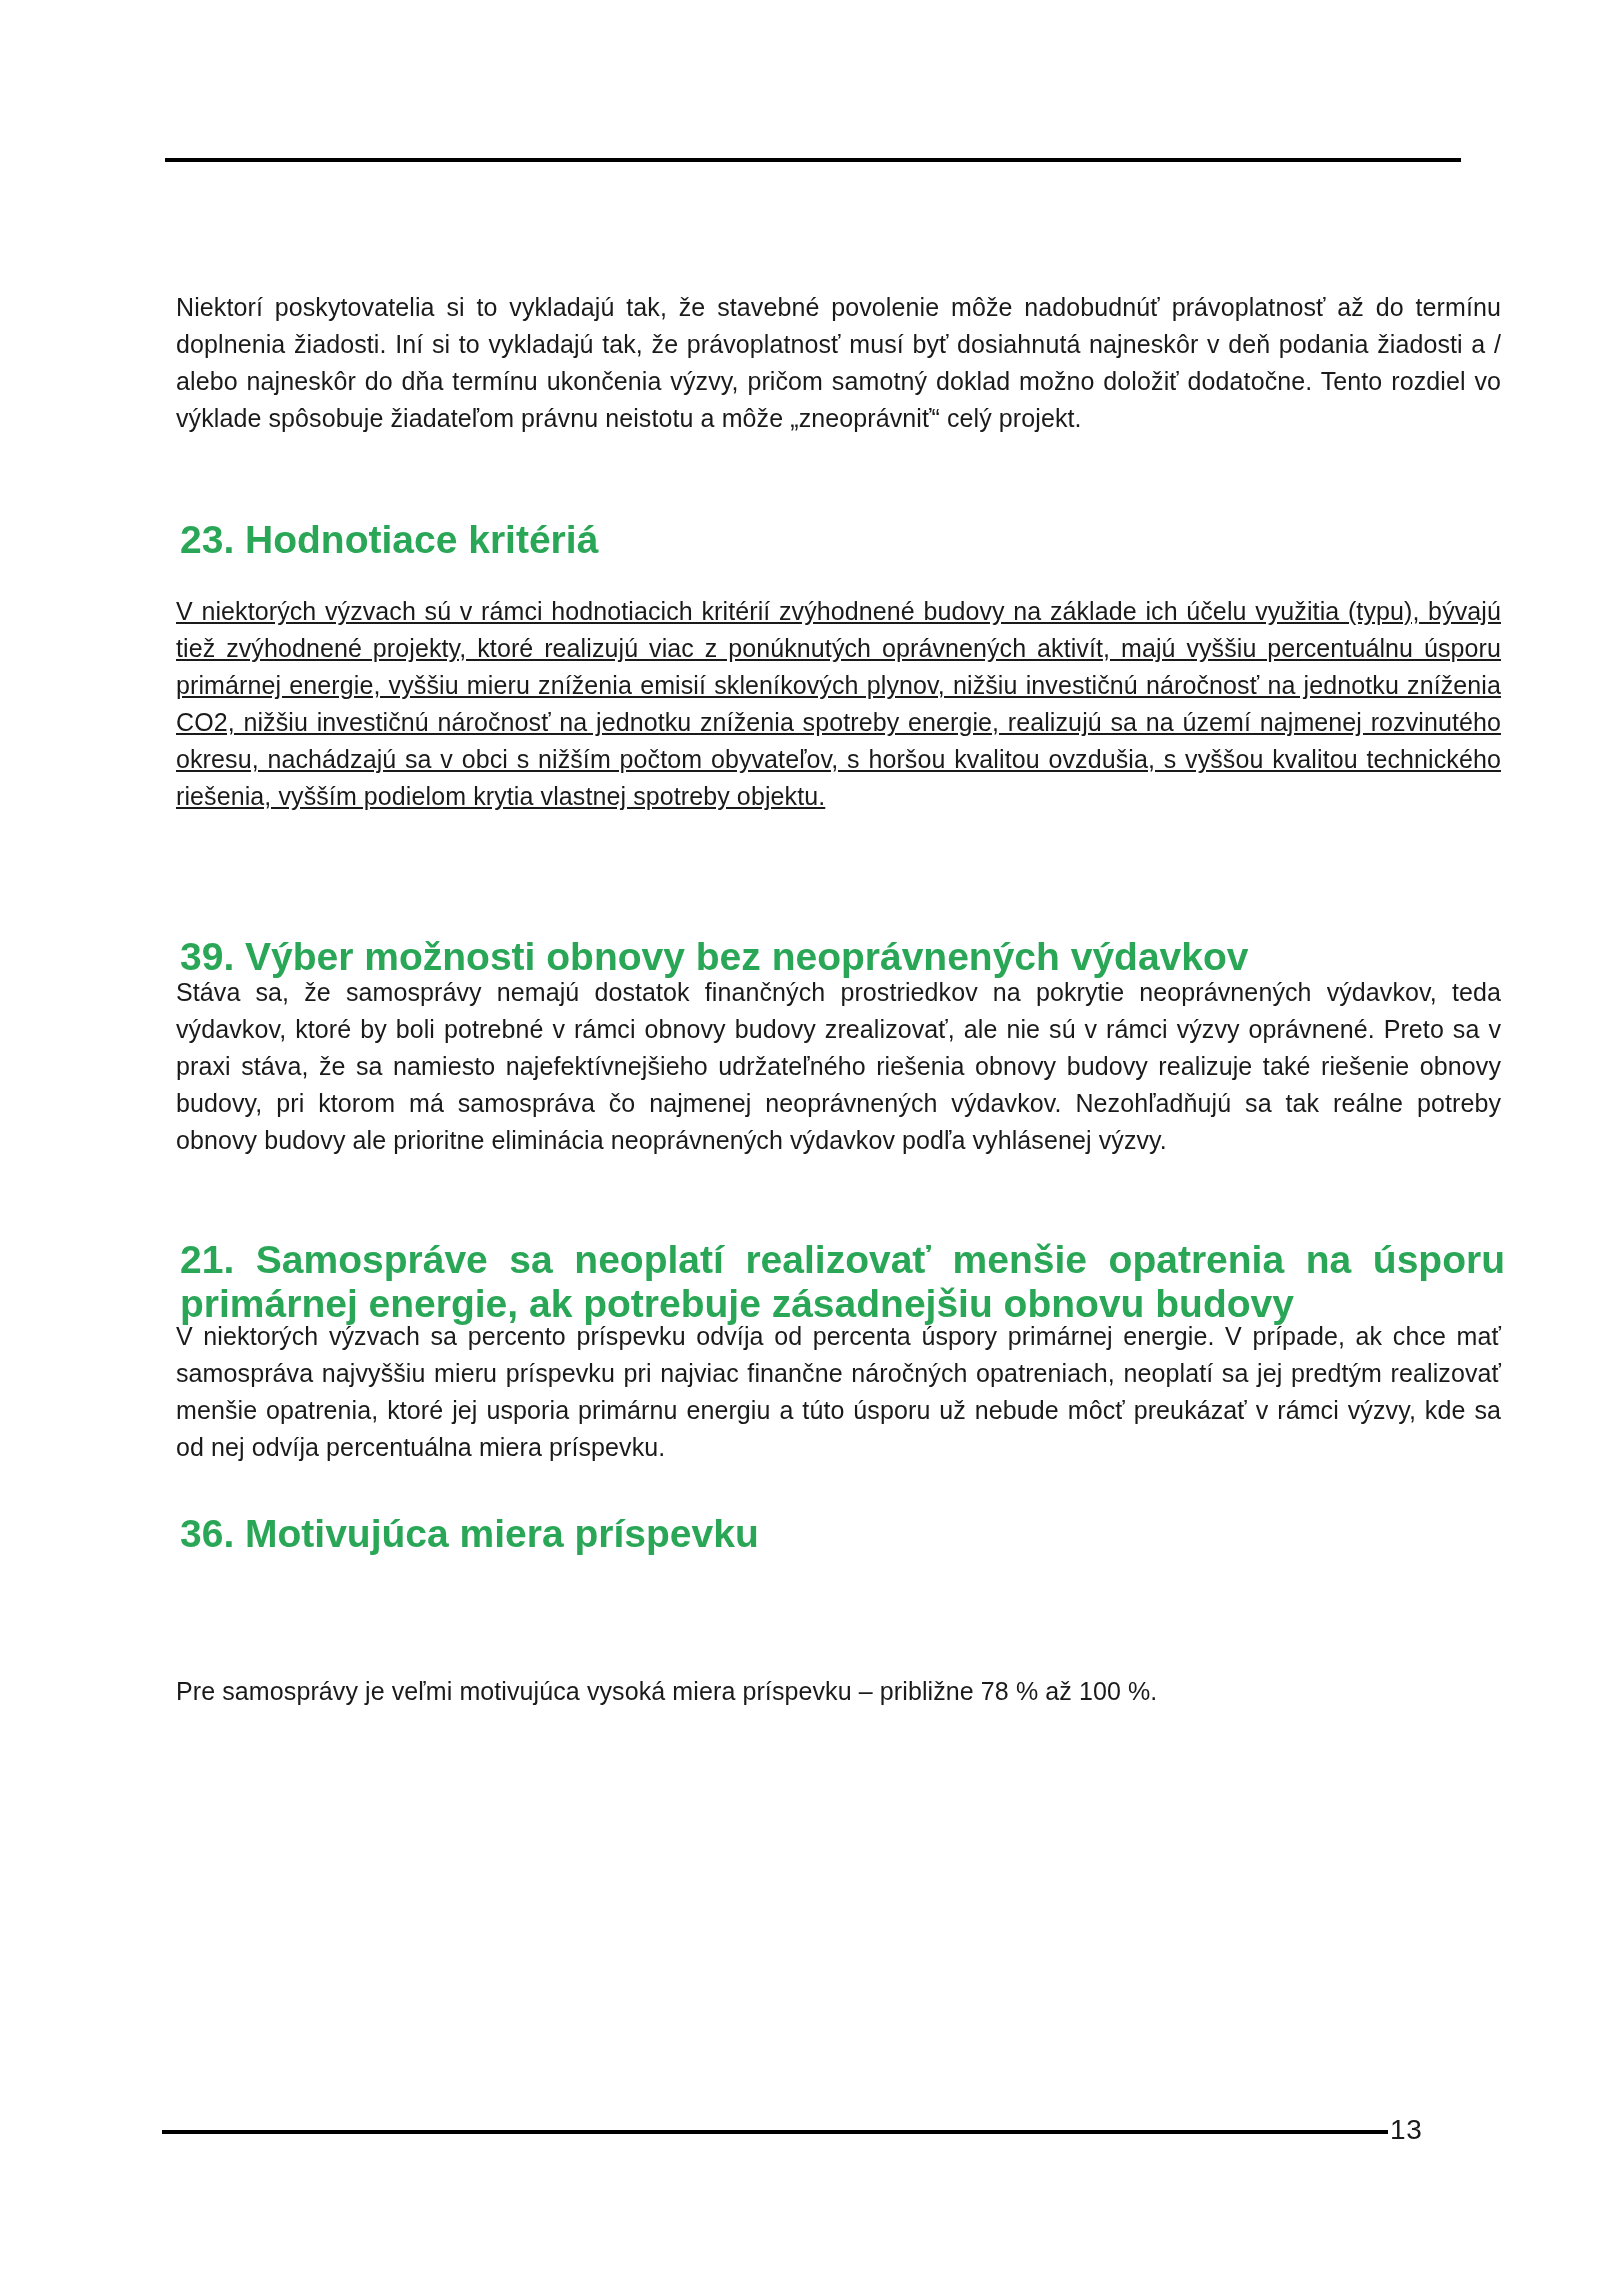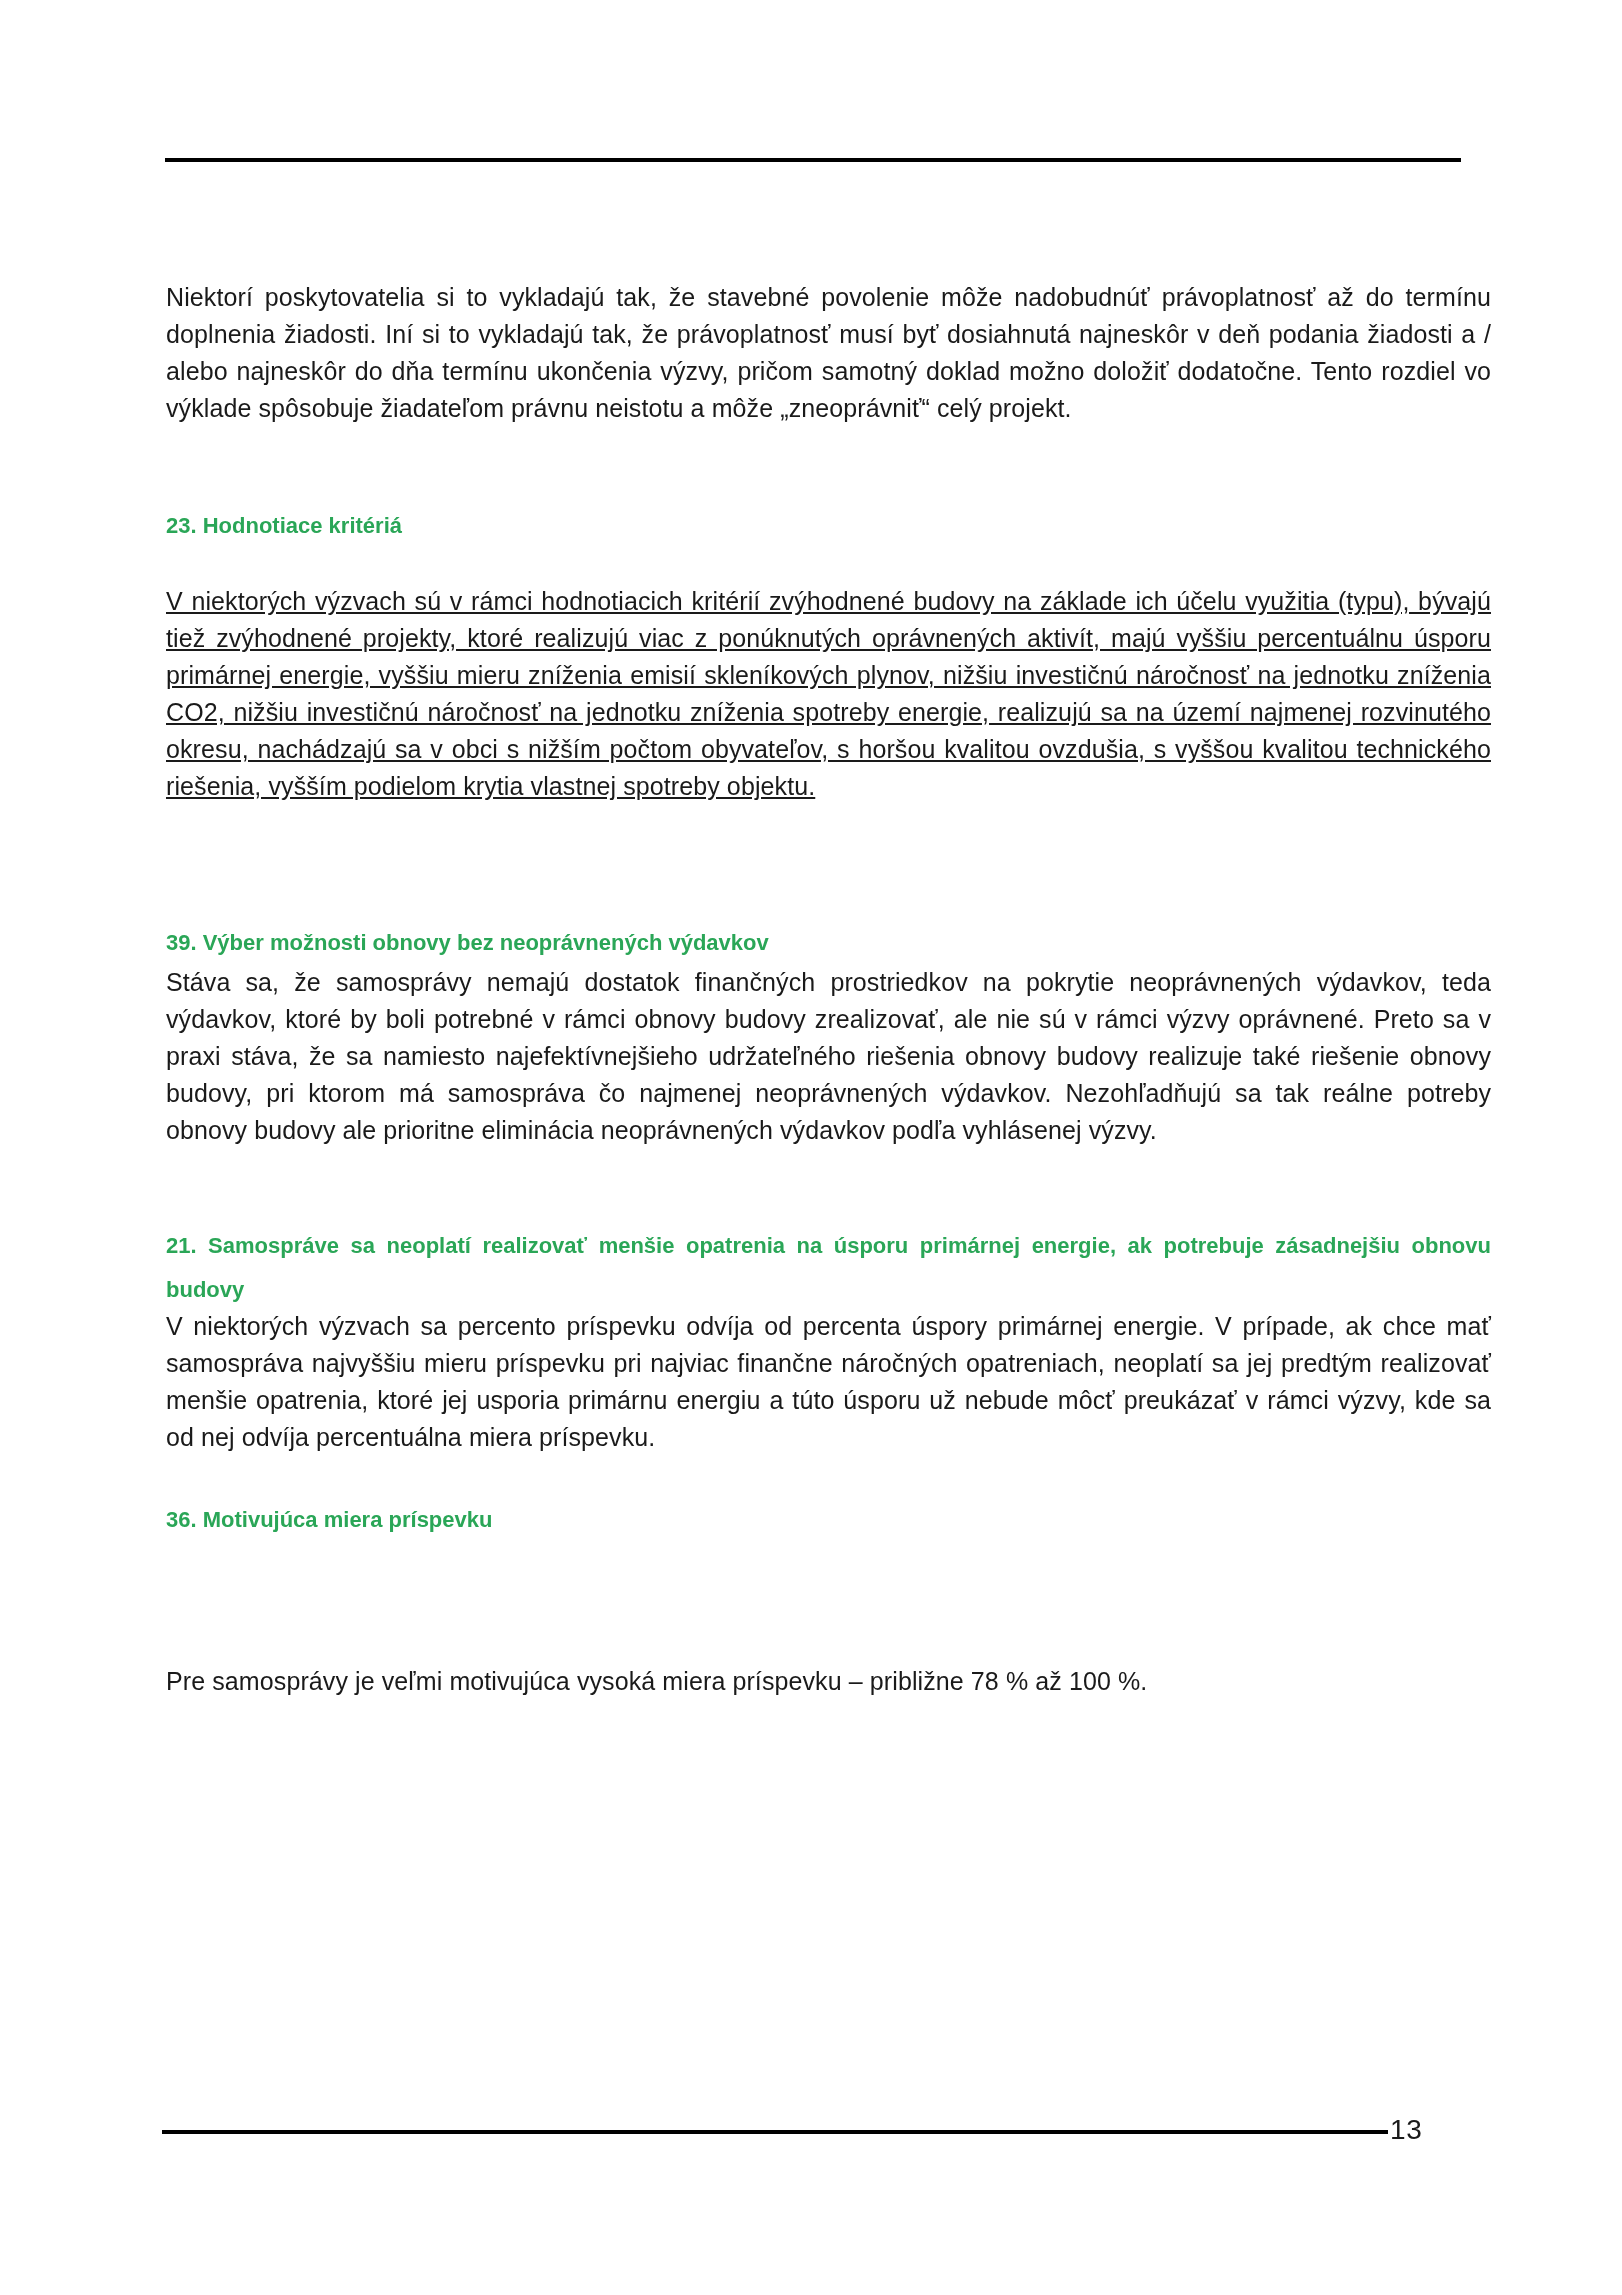--- a/index.html
+++ b/index.html
@@ -39,35 +39,35 @@
       color: #1a1a1a;
       letter-spacing: 0.8px;
     }
     .para {
       position: absolute;
       left: 166px;
       width: 1325px;
       font-size: 25px;
       line-height: 37px;
       text-align: justify;
-      margin: 0;
+      margin: 10px;
       letter-spacing: 0.1px;
     }
     .para.last-left {
       text-align-last: left;
     }
     .heading {
       position: absolute;
       left: 166px;
       width: 1325px;
-      font-size: 22px;
+      font-size: 39px;
       line-height: 44px;
       font-weight: bold;
       color: #2aa657;
-      margin: 0;
+      margin: 14px;
       text-align: justify;
       text-align-last: left;
     }
     #p1 { top: 279px; }
     #h23 { top: 504px; }
     #p23 { top: 583px; text-decoration: underline; }
     #h24 { top: 921px; }
     #p24 { top: 964px; }
     #h25 { top: 1224px; }
     #p25 { top: 1308px; }

